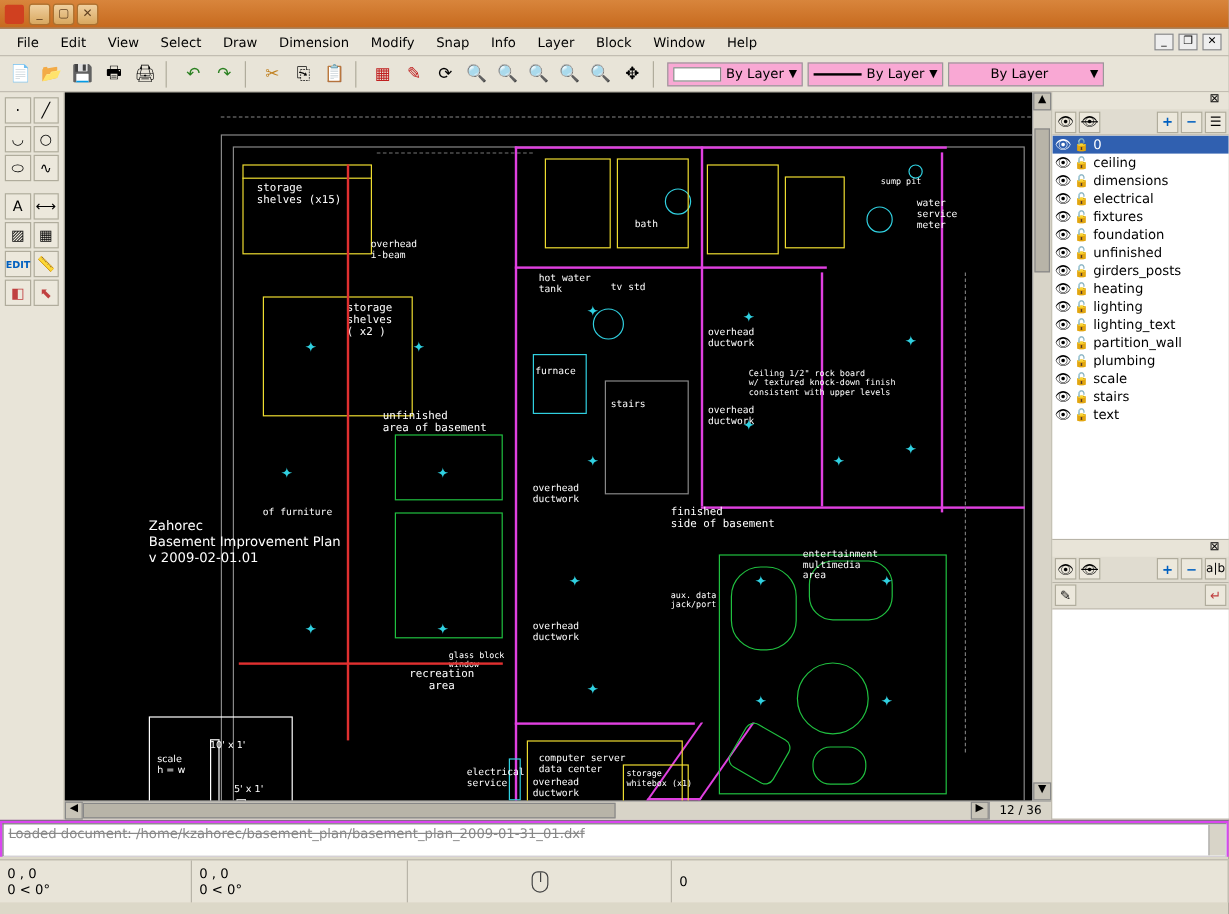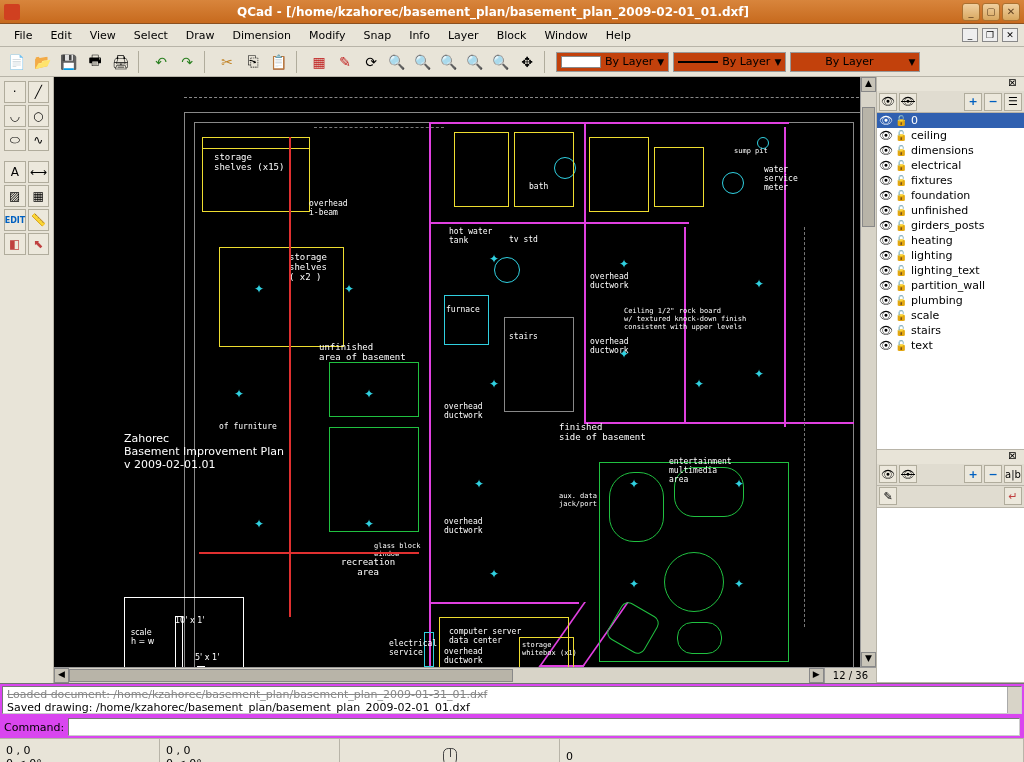--- a/index.html
+++ b/index.html
@@ -15,21 +15,21 @@
 
 .menubar { height: 23px; background: #e8e4d8; border-bottom: 1px solid #b8b4a8; display: flex; align-items: center; padding: 0 6px; gap: 2px; }
 .menubar .mitem { padding: 3px 8px; cursor: pointer; }
 .menubar .spacer { flex: 1; }
 .menubar .mdi-btn { width: 16px; height: 14px; border: 1px solid #888; background: #eee; margin-left: 2px; cursor: pointer; display:flex; align-items:center; justify-content:center; font-size:9px; }
 
 
 .toolbar { height: 30px; background: #e8e4d8; border-bottom: 1px solid #b8b4a8; display: flex; align-items: center; padding: 0 6px; gap: 4px; }
 .tbtn { width: 22px; height: 22px; border: 1px solid transparent; display: flex; align-items: center; justify-content: center; cursor: pointer; border-radius: 2px; font-size: 14px; }
 .tsep { width: 6px; height: 22px; border-left: 1px solid #b0ac9c; margin: 0 2px; }
-.tsel { height: 20px; border: 1px solid #999; background: #c2410c; padding: 0 4px; display: flex; align-items: center; gap: 4px; min-width: 110px; }
+.tsel { height: 20px; border: 1px solid #999; background: #f9a8d4; padding: 0 4px; display: flex; align-items: center; gap: 4px; min-width: 110px; }
 .tsel .dd { margin-left: auto; font-size: 9px; }
 .lineprev { width:40px; height:2px; background:#000; }
 .colorprev { width:40px; height:12px; background:#fff; border:1px solid #888; }
 
 
 .workarea { display: flex; height: 606px; }
 .left-tools { width: 54px; background: #e8e4d8; border-right: 1px solid #b8b4a8; padding: 4px; display: flex; flex-direction: column; gap: 2px; }
 .left-tools .trow { display: flex; gap: 2px; }
 .ltbtn { width: 22px; height: 22px; border: 1px solid #b0ac9c; background: #ece8dc; display: flex; align-items: center; justify-content: center; cursor: pointer; font-size: 12px; }
 .ltbtn.edit { font-size: 8px; font-weight:bold; color:#0060c0;}
@@ -79,21 +79,20 @@
 
 .grid-dots { position:absolute; inset:0; background-image: radial-gradient(#2a3a4a 0.5px, transparent 0.5px); background-size: 20px 20px; opacity:0.6;}
 .cad { position:absolute; font-family: monospace; font-size:9px; }
 .txt { color:white; font-size:9px; white-space:nowrap; }
 </style>
 </head>
 <body>
 
 <div class="titlebar">
   <div class="app-icon"></div>
-  <div class="title">QCad - [/home/kzahorec/basement_plan/basement_plan_2009-02-01_01.dxf]</div>
   <div class="win-btns">
     <div class="win-btn">_</div>
     <div class="win-btn">▢</div>
     <div class="win-btn">✕</div>
   </div>
 </div>
 
 <div class="menubar">
   <div class="mitem">File</div>
   <div class="mitem">Edit</div>
@@ -470,26 +469,21 @@
         <div class="pbtn" style="color:#c04040">↵</div>
       </div>
       <div class="block-list"></div>
     </div>
   </div>
 </div>
 
 <div class="cmd-area">
   <div class="cmd-log">
     <div style="text-decoration:line-through; color:#888">Loaded document: /home/kzahorec/basement_plan/basement_plan_2009-01-31_01.dxf</div>
-    <div>Saved drawing: /home/kzahorec/basement_plan/basement_plan_2009-02-01_01.dxf</div>
     <div class="scroll-ind"></div>
-  </div>
-  <div class="cmd-line">
-    <span class="prompt">Command:</span>
-    <input type="text" style="">
   </div>
 </div>
 
 <div class="status">
   <div class="cell" style="width:160px">
     <div>0 , 0</div>
     <div>0 &lt; 0°</div>
   </div>
   <div class="cell" style="width:180px">
     <div>0 , 0</div>

